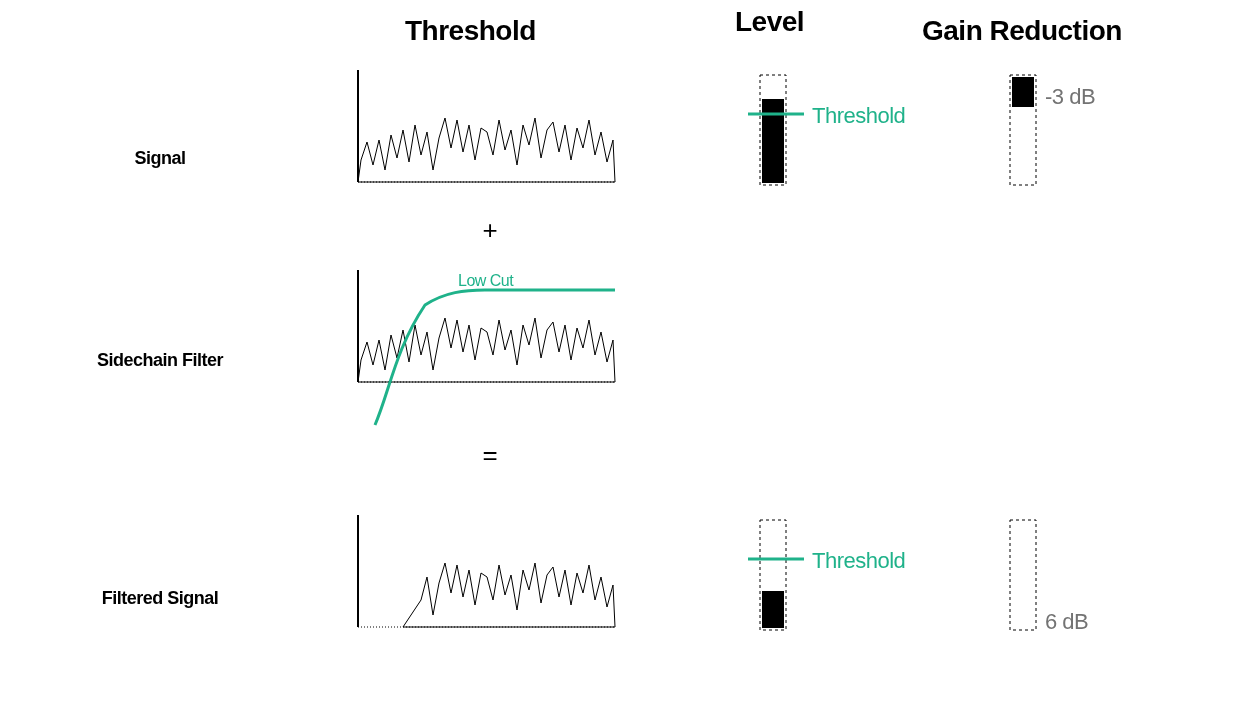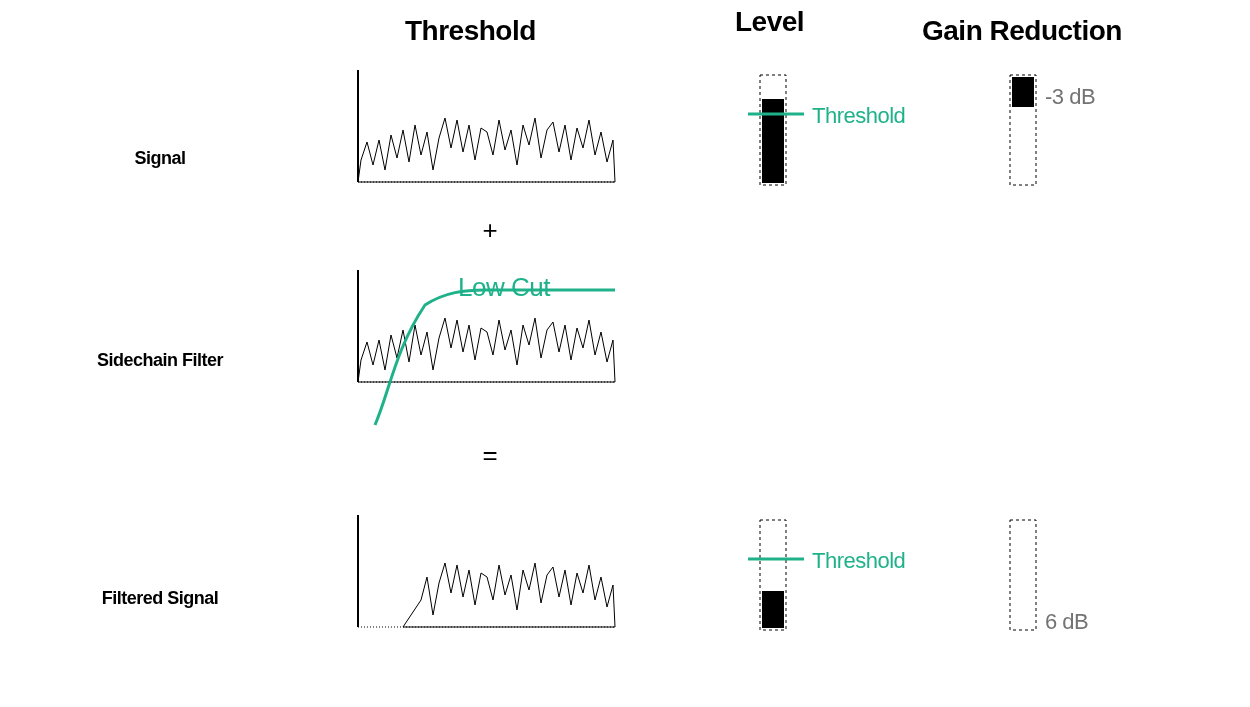--- a/index.html
+++ b/index.html
@@ -25,21 +25,21 @@
     text-align: center;
     letter-spacing: -0.5px;
   }
   .threshold-label {
     font-size: 22px;
     font-weight: 400;
     color: #1fb28a;
     letter-spacing: -0.5px;
   }
   .filter-label {
-    font-size: 26px;
+    font-size: 16px;
     font-weight: 400;
     color: #1fb28a;
     letter-spacing: -0.5px;
   }
   .gr-label {
     font-size: 22px;
     font-weight: 400;
     color: #737373;
     letter-spacing: -0.5px;
   }

